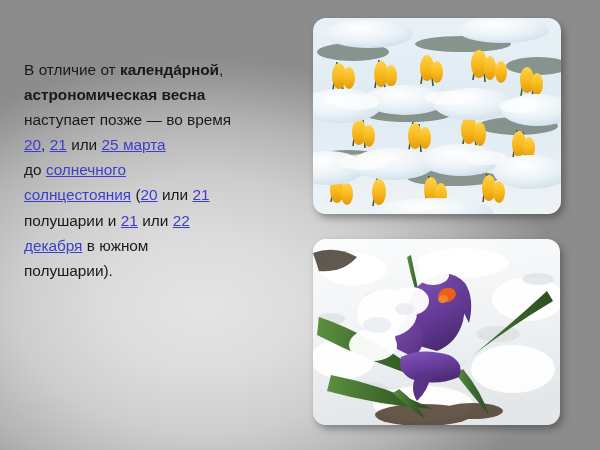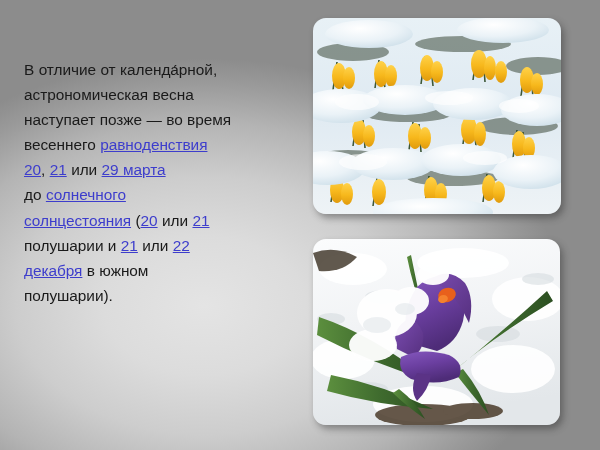--- a/index.html
+++ b/index.html
@@ -39,21 +39,21 @@
     color: #1a1a1a;
     letter-spacing: -0.05px;
     word-spacing: 0.2px;
   }
   .ln { white-space: nowrap; }
   .lnk {
     color: #3D3DCC;
     text-decoration: underline;
     text-underline-offset: 1px;
   }
-  .bold { font-weight: normal; }
+  .bold { font-weight: bold; }
 
   
   .photo {
     position: absolute;
     border-radius: 13px;
     overflow: hidden;
     box-shadow: 3px 4px 7px rgba(40,40,40,0.42);
   }
   #photo-top {
     left: 313px;
@@ -75,22 +75,21 @@
 </style>
 </head>
 <body>
 
 <div id="slide">
 
   <div id="text-block">
       <div class="ln"><span>В отличие от </span><span class="bold">календа́рной</span><span>,</span></div>
       <div class="ln"><span class="bold">астрономическая  весна</span></div>
       <div class="ln"><span>наступает позже — во время</span></div>
-      <div class="ln"><span>весеннего </span><span class="lnk">равноденствия</span></div>
-      <div class="ln"><span class="lnk">20</span><span>, </span><span class="lnk">21</span><span> или </span><span class="lnk">29 марта</span></div>
+      <div class="ln"><span class="lnk">20</span><span>, </span><span class="lnk">21</span><span> или </span><span class="lnk">25 марта</span></div>
       <div class="ln"><span>до </span><span class="lnk">солнечного</span></div>
       <div class="ln"><span class="lnk">солнцестояния</span><span> (</span><span class="lnk">20</span><span> или </span><span class="lnk">21</span></div>
       <div class="ln"><span>полушарии и </span><span class="lnk">21</span><span> или </span><span class="lnk">22</span></div>
       <div class="ln"><span class="lnk">декабря</span><span> в южном</span></div>
       <div class="ln"><span>полушарии).</span></div>
     </div>
 
   <div class="photo" id="photo-top">
     <svg class="photo-canvas" viewBox="0 0 248 196" preserveAspectRatio="none">
       <defs>

